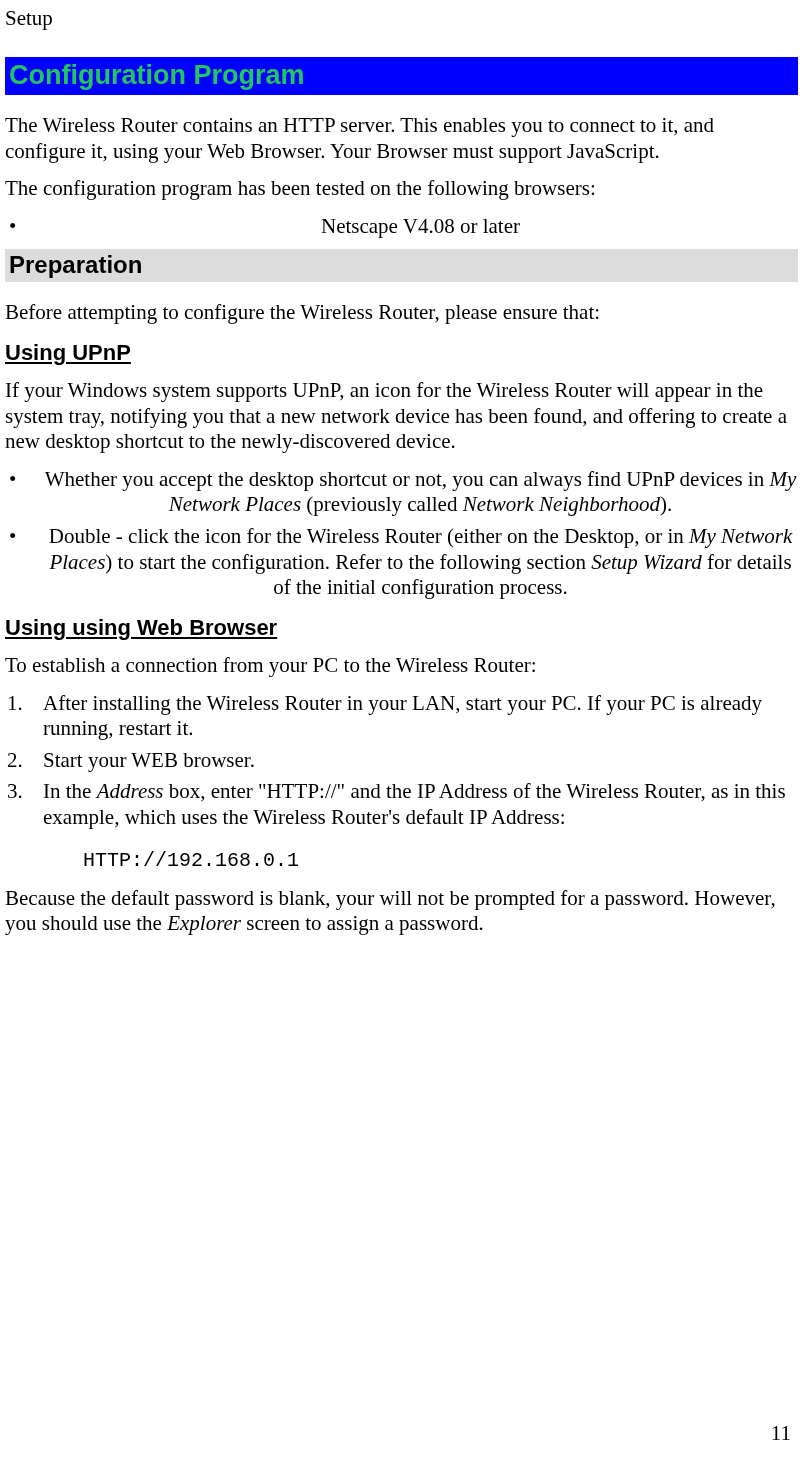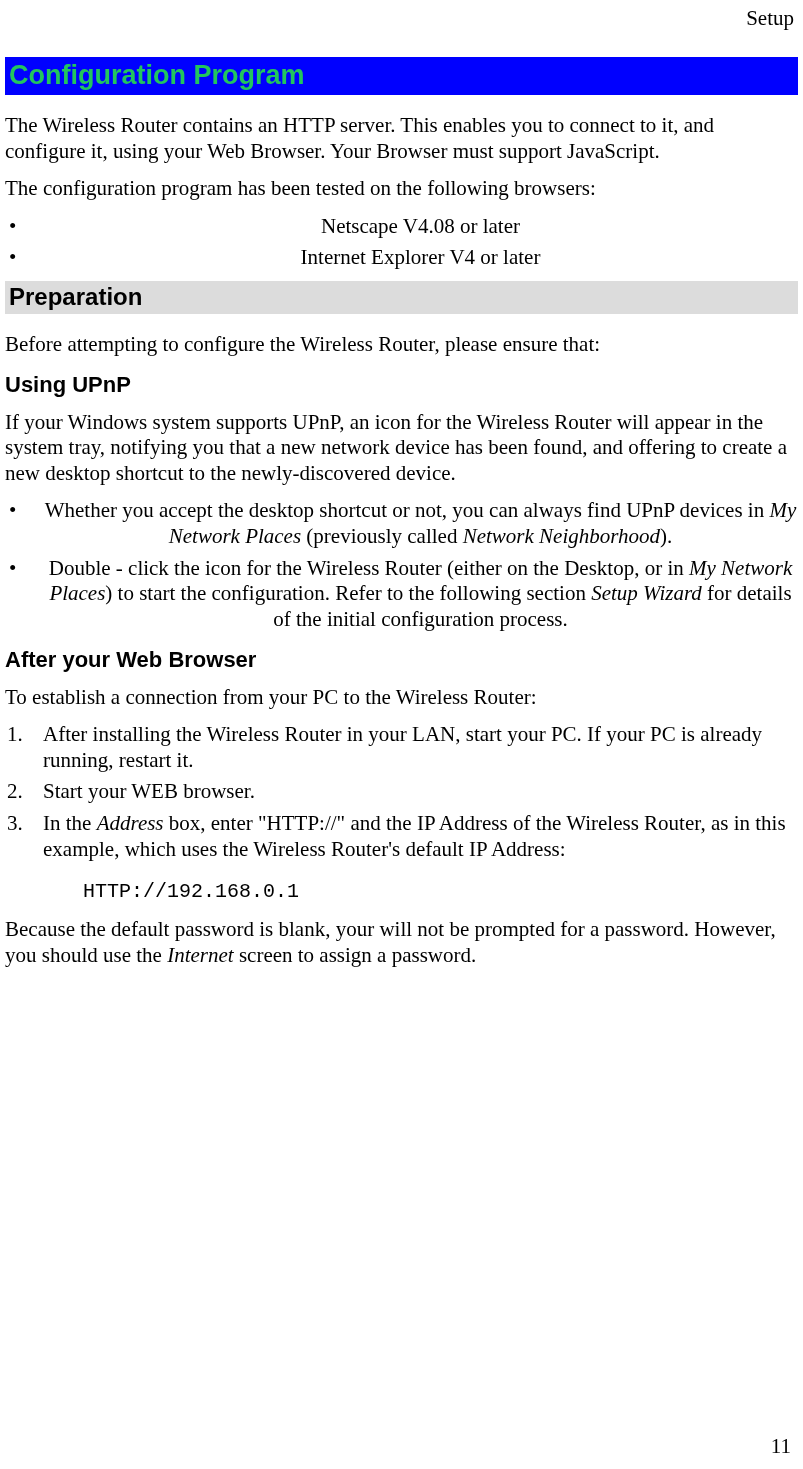--- a/index.html
+++ b/index.html
@@ -11,21 +11,20 @@
       font-family: "Times New Roman", Times, serif;
       font-size: 21px;
       color: #000;
       background: #fff;
       width: 803px;
       min-height: 1469px;
       padding: 6px 5px 10px 5px;
       position: relative;
     }
     .header-right {
-      text-align: right;
       font-size: 21px;
       padding-right: 4px;
       margin-bottom: 26px;
     }
     .h1-bar {
       background: #0000FF;
       color: #22c55e;
       font-family: Arial, Helvetica, sans-serif;
       font-weight: bold;
       font-size: 27px;
@@ -65,20 +64,21 @@
       padding: 2px 4px 3px 4px;
       margin-top: 6px;
       margin-bottom: 18px;
     }
     .h3 {
       font-family: Arial, Helvetica, sans-serif;
       font-weight: bold;
       font-size: 22px;
       margin-top: 14px;
       margin-bottom: 12px;
+      text-decoration: underline;
     }
     ol.numbered {
       list-style: none;
       counter-reset: num;
     }
     ol.numbered > li {
       position: relative;
       padding-left: 38px;
       margin-bottom: 6px;
       line-height: 1.22;
@@ -95,41 +95,40 @@
     }
     .mono {
       font-family: "Courier New", Courier, monospace;
       font-size: 20px;
       margin-left: 78px;
       margin-top: 18px;
       margin-bottom: 14px;
     }
     .page-number {
       position: absolute;
-      bottom: 10px;
+      bottom: 23px;
       right: 12px;
       font-size: 21px;
     }
   </style>
 </head>
 <body>
 
 <div class="header-right">Setup</div>
 
 <div class="h1-bar">Configuration Program</div>
 
 <p class="para">
   <span>The Wireless Router contains an HTTP server. This enables you to connect to it, and configure it, using your Web Browser. </span><span class="bold">Your Browser must support JavaScript</span><span>.</span>
 </p>
 
 <p class="para">The configuration program has been tested on the following browsers:</p>
 
 <ul class="bullets">
   <li>Netscape V4.08 or later</li>
-  <li>Internet Explorer V4 or later</li>
 </ul>
 
 <div class="h2-bar">Preparation</div>
 
 <p class="para">Before attempting to configure the Wireless Router, please ensure that:</p>
 
 <ul class="bullets">
 </ul>
 
 <div class="h3">Using UPnP</div>
@@ -138,31 +137,31 @@
 
 <ul class="bullets">
   <li>
     <span>Whether you accept the desktop shortcut or not, you can always find UPnP devices in </span><span class="italic">My Network Places</span><span> (previously called </span><span class="italic">Network Neighborhood</span><span>).</span>
   </li>
   <li>
     <span>Double - click the icon for the Wireless Router (either on the Desktop, or in </span><span class="italic">My Network Places</span><span>) to start the configuration. Refer to the following section </span><span class="italic">Setup Wizard</span><span> for details of the initial configuration process.</span>
   </li>
 </ul>
 
-<div class="h3">After your Web Browser</div>
+<div class="h3">Using using Web Browser</div>
 
 <p class="para">To establish a connection from your PC to the Wireless Router:</p>
 
 <ol class="numbered">
   <li>After installing the Wireless Router in your LAN, start your PC. If your PC is already running, restart it.</li>
   <li>Start your WEB browser.</li>
   <li>
     <span>In the </span><span class="italic">Address</span><span> box, enter "HTTP://" and the IP Address of the Wireless Router, as in this example, which uses the Wireless Router's default IP Address:</span>
   </li>
 </ol>
 
 <div class="mono">HTTP://192.168.0.1</div>
 
 <p class="para">
-  <span>Because the default password is blank, your will not be prompted for a password. However, you should use the </span><span class="italic">Internet</span><span> screen to assign a password.</span>
+  <span>Because the default password is blank, your will not be prompted for a password. However, you should use the </span><span class="italic">Explorer</span><span> screen to assign a password.</span>
 </p>
 
 <div class="page-number">11</div>
 
 </body></html>

